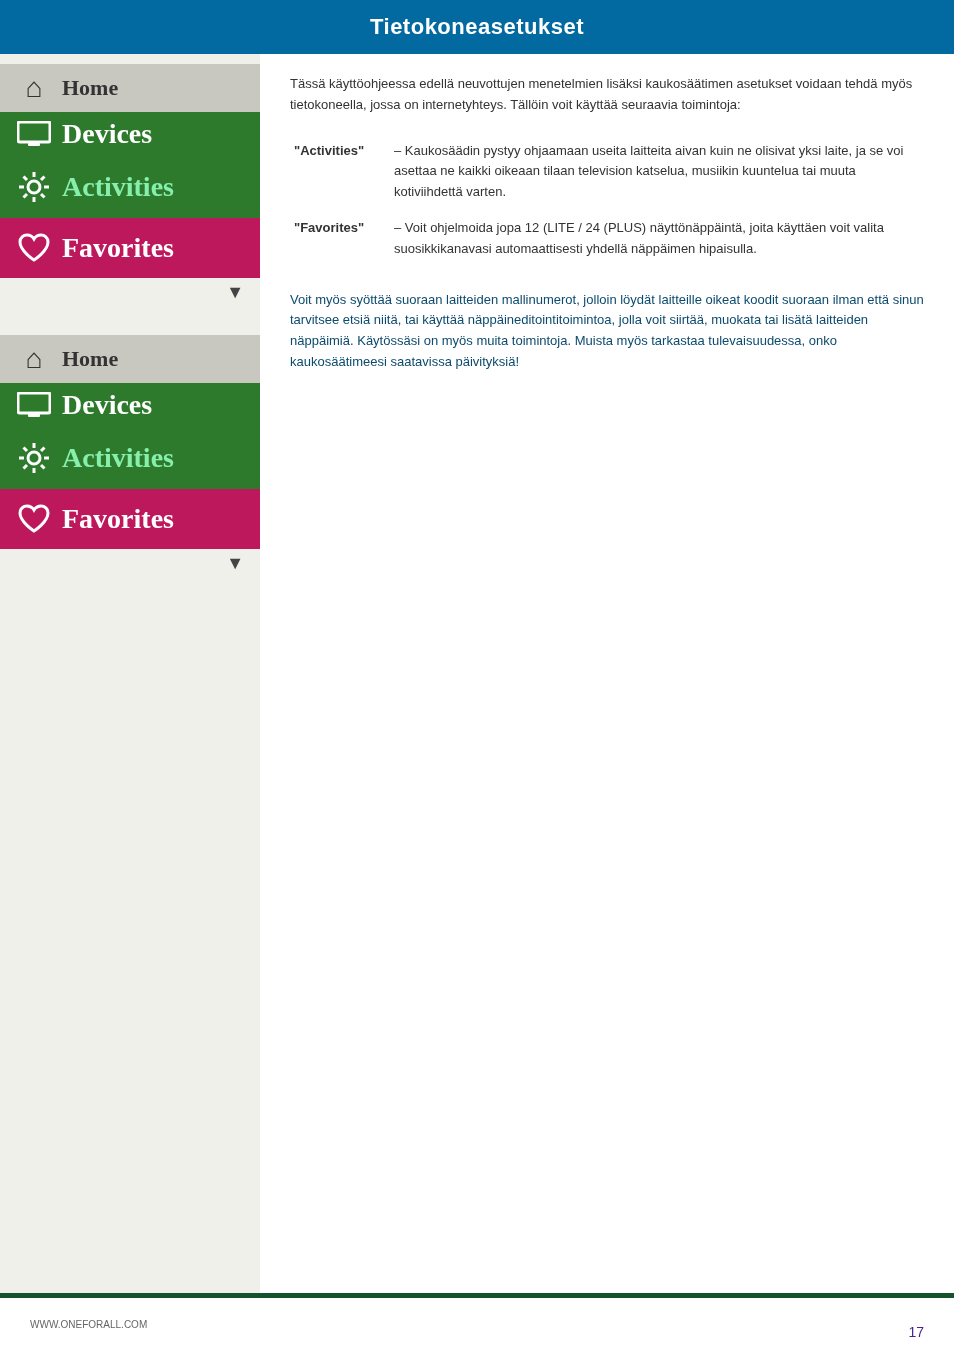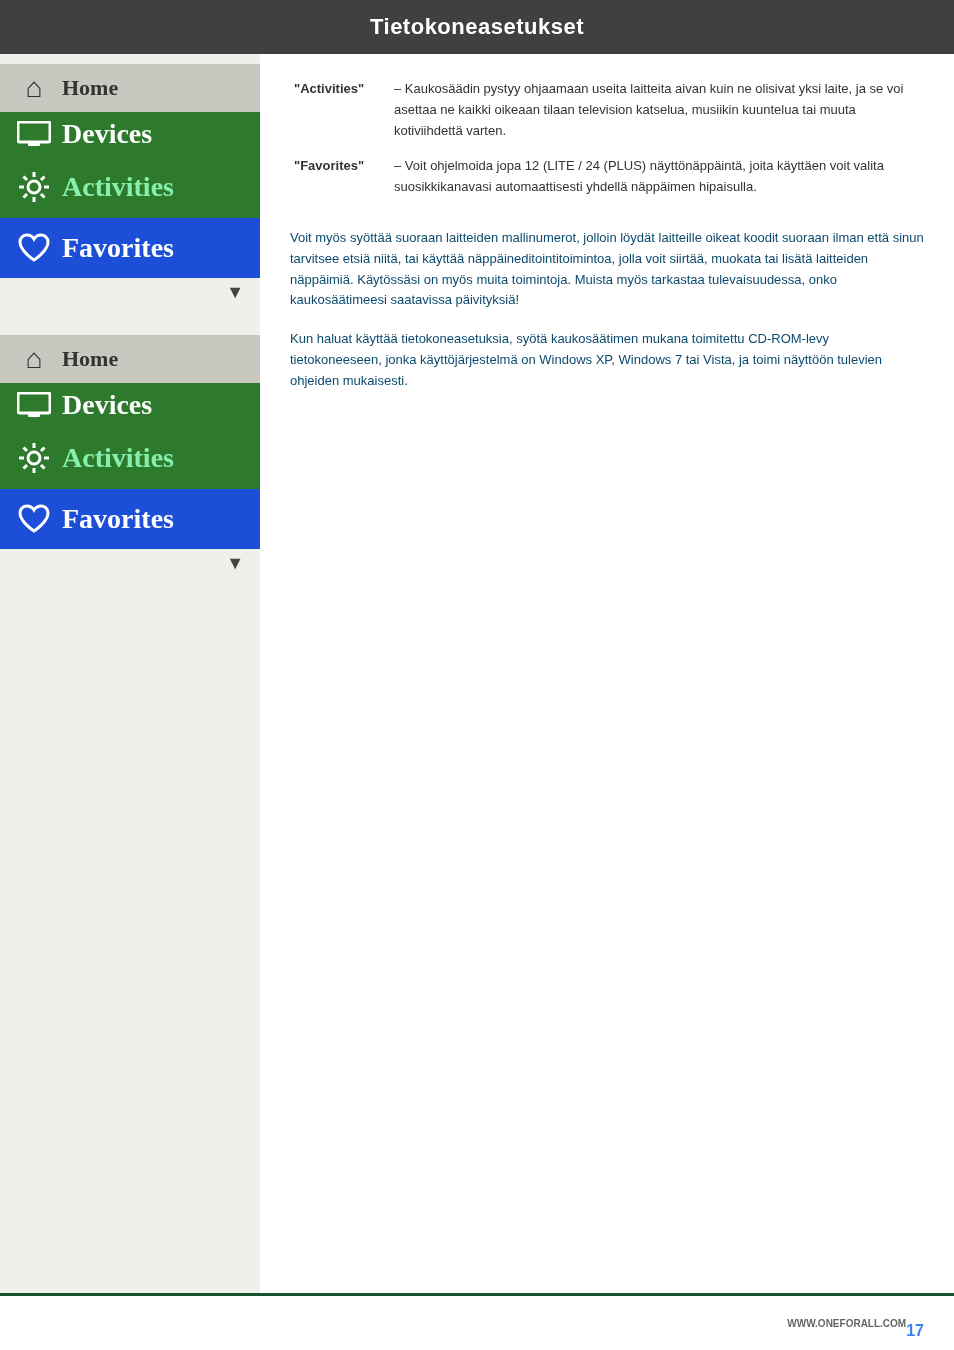--- a/index.html
+++ b/index.html
@@ -7,21 +7,21 @@
       width: 954px;
       min-height: 1350px;
       font-family: Arial, Helvetica, sans-serif;
       background: #f5f5f0;
       display: flex;
       flex-direction: column;
     }
 
     
     .page-header {
-      background: #404040;
+      background: #0369a1;
       color: #fff;
       text-align: center;
       padding: 14px 20px;
       font-size: 22px;
       font-weight: bold;
       letter-spacing: 0.5px;
     }
 
     
     .main-layout {
@@ -71,21 +71,21 @@
     }
 
     .nav-item.activities-item {
       background: #2d7a2d;
       color: #86efac;
       font-size: 28px;
       padding: 14px 16px;
     }
 
     .nav-item.favorites-item {
-      background: #1d4ed8;
+      background: #be185d;
       color: #fff;
       font-size: 28px;
       padding: 14px 16px;
     }
 
     .nav-item .icon {
       display: flex;
       align-items: center;
       justify-content: center;
       font-size: 28px;
@@ -165,36 +165,35 @@
     .content-body {
       font-size: 13px;
       color: #0c4a6e;
       line-height: 1.6;
       margin-bottom: 18px;
     }
 
     
     .page-footer {
       display: flex;
-      justify-content: flex-end;
+      justify-content: space-between;
       align-items: center;
       padding: 10px 30px;
       background: #fff;
-      border-top: 3px solid #14532d;
-      font-weight: bold;
+      border-top: 5px solid #14532d;
     }
 
     .footer-url {
       font-size: 10px;
       color: #666;
     }
 
     .footer-page {
-      font-size: 16px;
-      color: #3b82f6;
+      font-size: 14px;
+      color: #4c1d95;
       margin-top: 16px;
     }
 
     
     .tv-svg {
       display: inline-block;
       vertical-align: middle;
     }
 
     .gear-svg {
@@ -319,37 +318,37 @@
         <span class="label">Favorites</span>
       </div>
 
       <div class="scroll-arrow"></div>
     </div>
 
   </div>
 
   <div class="content-area">
 
+    <p class="content-intro">Tässä käyttöohjeessa edellä neuvottujen menetelmien lisäksi kaukosäätimen asetukset voidaan tehdä myös tietokoneella, jossa on internetyhteys. Tällöin voit käyttää seuraavia toimintoja:</p>
 
     <table class="term-table">
       <tbody>
           <tr>
         <td class="term-label">"Activities"</td>
         <td class="term-desc">– Kaukosäädin pystyy ohjaamaan useita laitteita aivan kuin ne olisivat yksi laite, ja se voi asettaa ne kaikki oikeaan tilaan television katselua, musiikin kuuntelua tai muuta kotiviihdettä varten.</td>
       </tr>
       <tr>
         <td class="term-label">"Favorites"</td>
         <td class="term-desc">– Voit ohjelmoida jopa 12 (LITE / 24 (PLUS) näyttönäppäintä, joita käyttäen voit valita suosikkikanavasi automaattisesti yhdellä näppäimen hipaisulla.</td>
       </tr>
     </tbody>
       </table>
 
     <p class="content-body">Voit myös syöttää suoraan laitteiden mallinumerot, jolloin löydät laitteille oikeat koodit suoraan ilman että sinun tarvitsee etsiä niitä, tai käyttää näppäineditointitoimintoa, jolla voit siirtää, muokata tai lisätä laitteiden näppäimiä. Käytössäsi on myös muita toimintoja. Muista myös tarkastaa tulevaisuudessa, onko kaukosäätimeesi saatavissa päivityksiä!</p>
 
-    <p class="content-body">Kun haluat käyttää tietokoneasetuksia, syötä kaukosäätimen mukana toimitettu CD-ROM-levy tietokoneeseen, jonka käyttöjärjestelmä on Windows XP, Windows 7 tai Vista, ja toimi näyttöön tulevien ohjeiden mukaisesti.</p>
 
   </div>
 </div>
 
 <div class="page-footer">
   <span class="footer-url">WWW.ONEFORALL.COM</span>
   <span class="footer-page">17</span>
 </div>
 
 </body></html>

